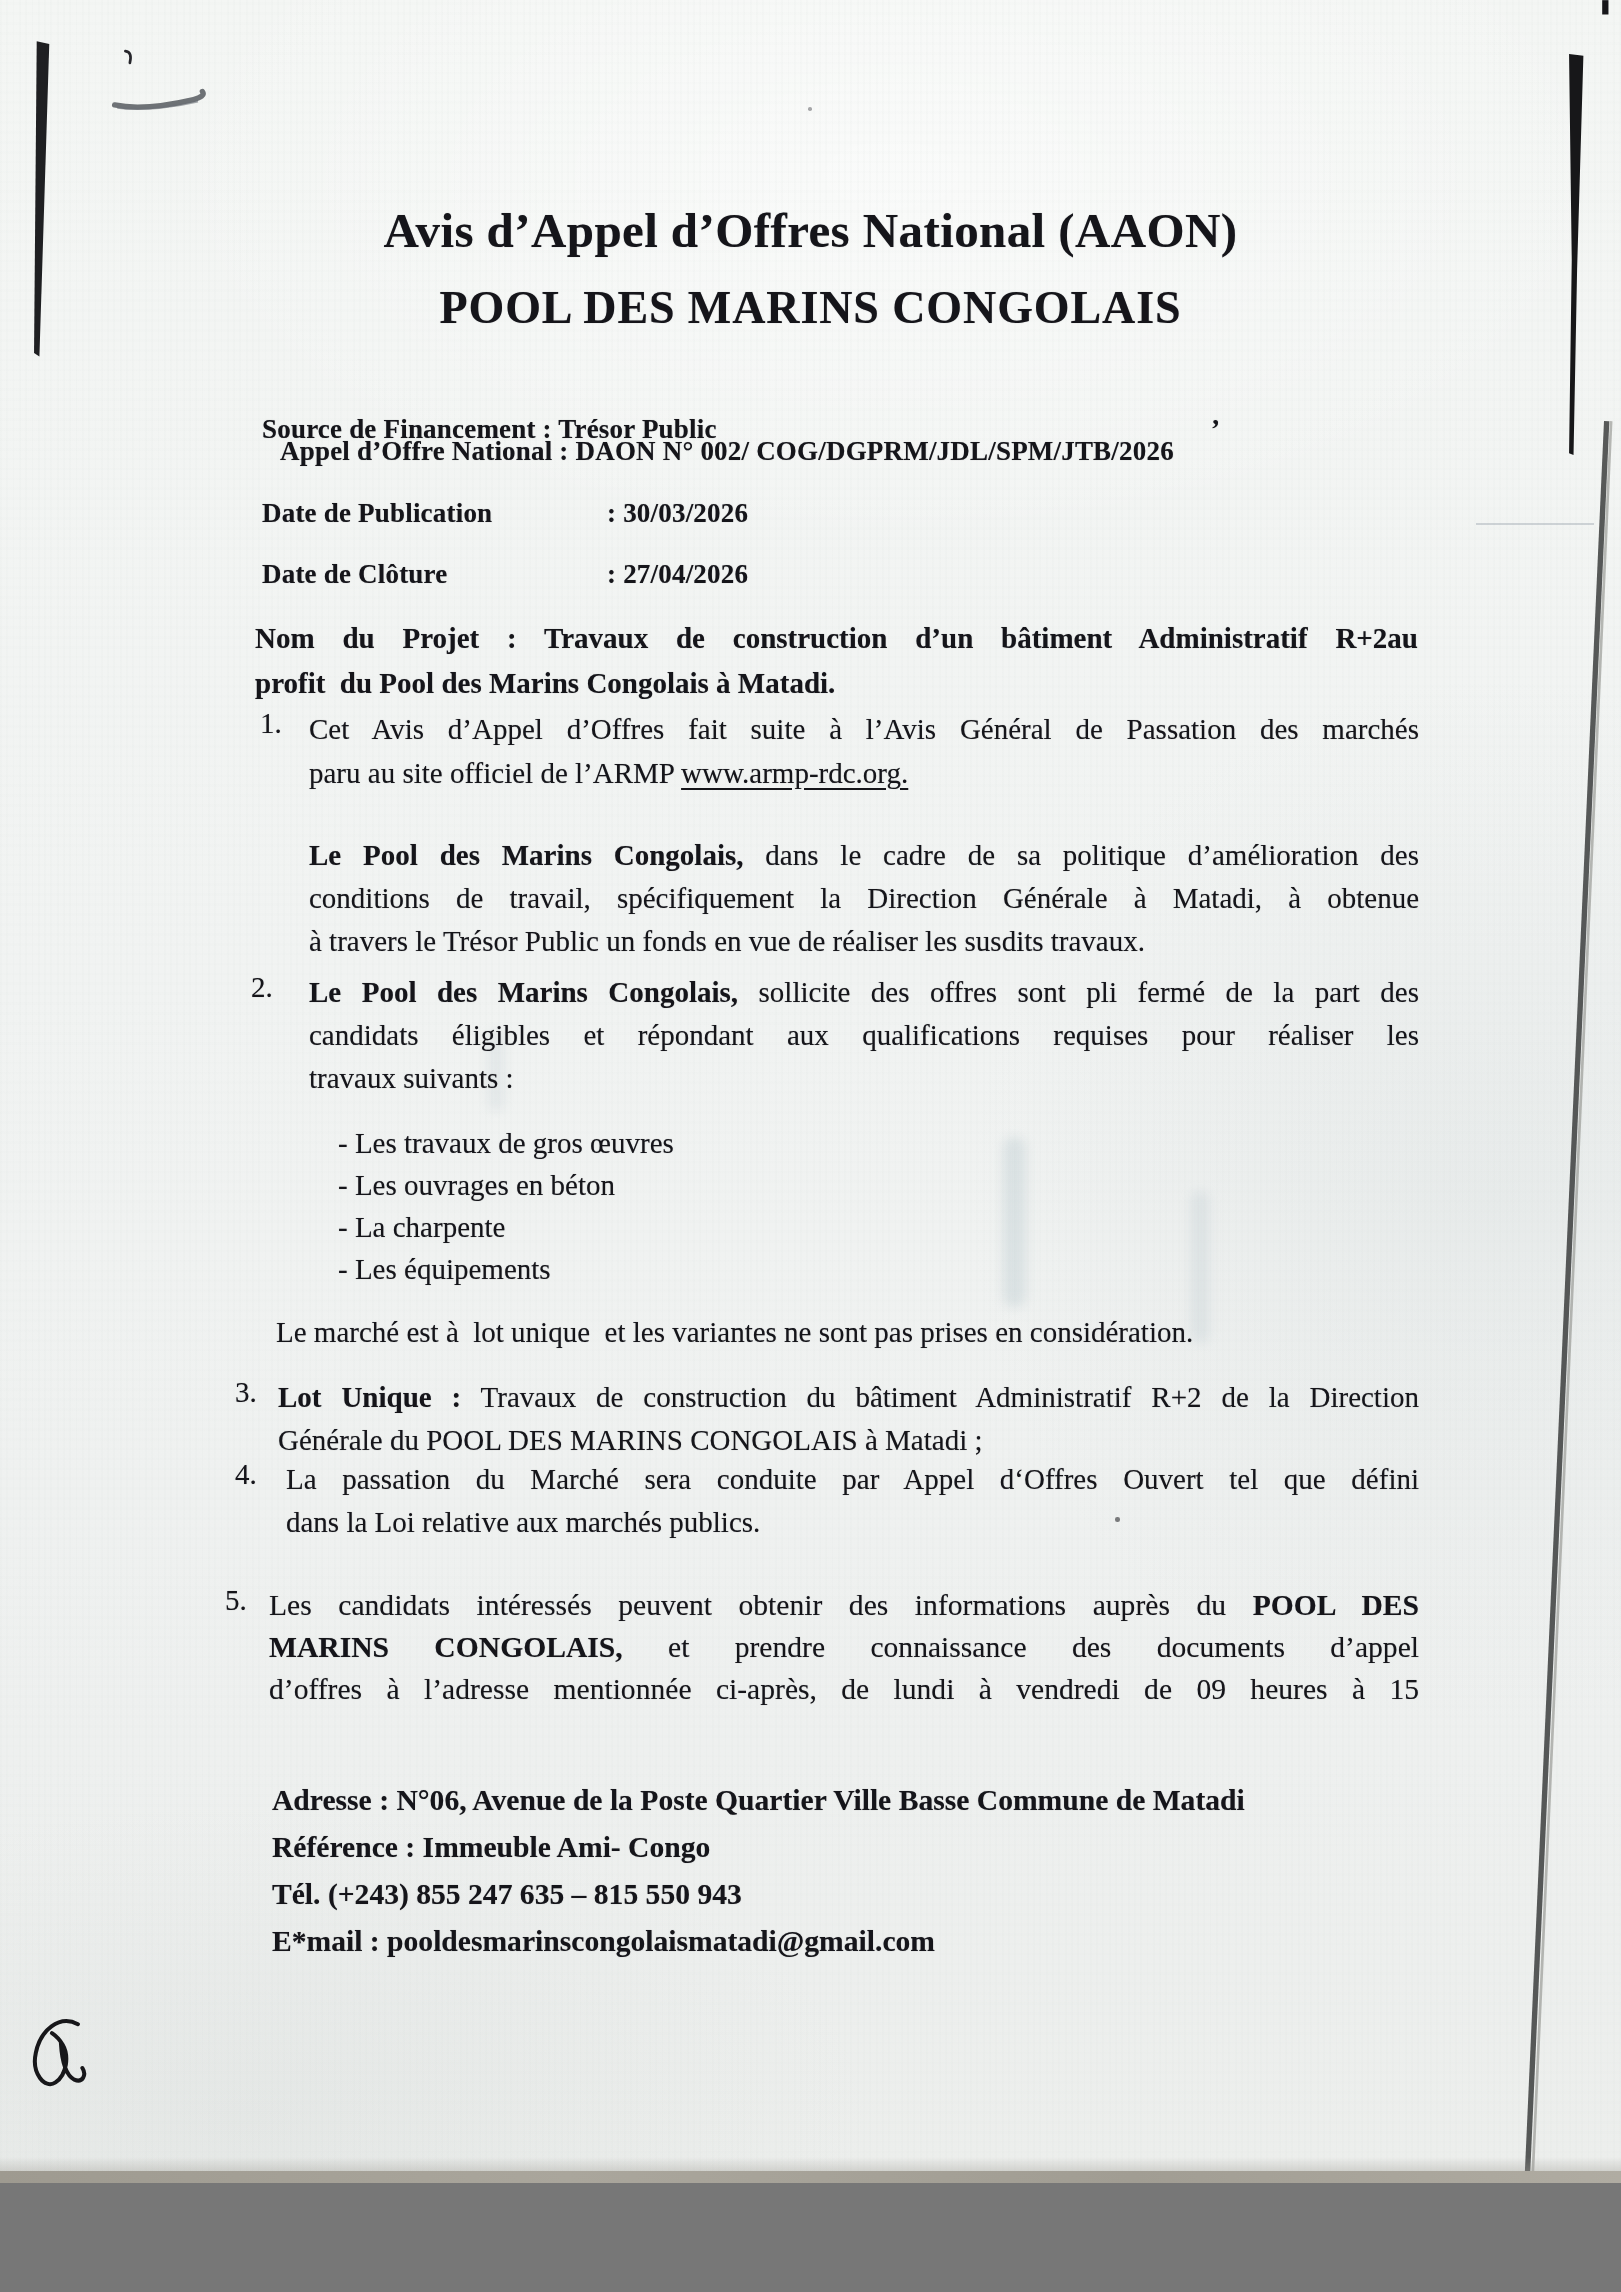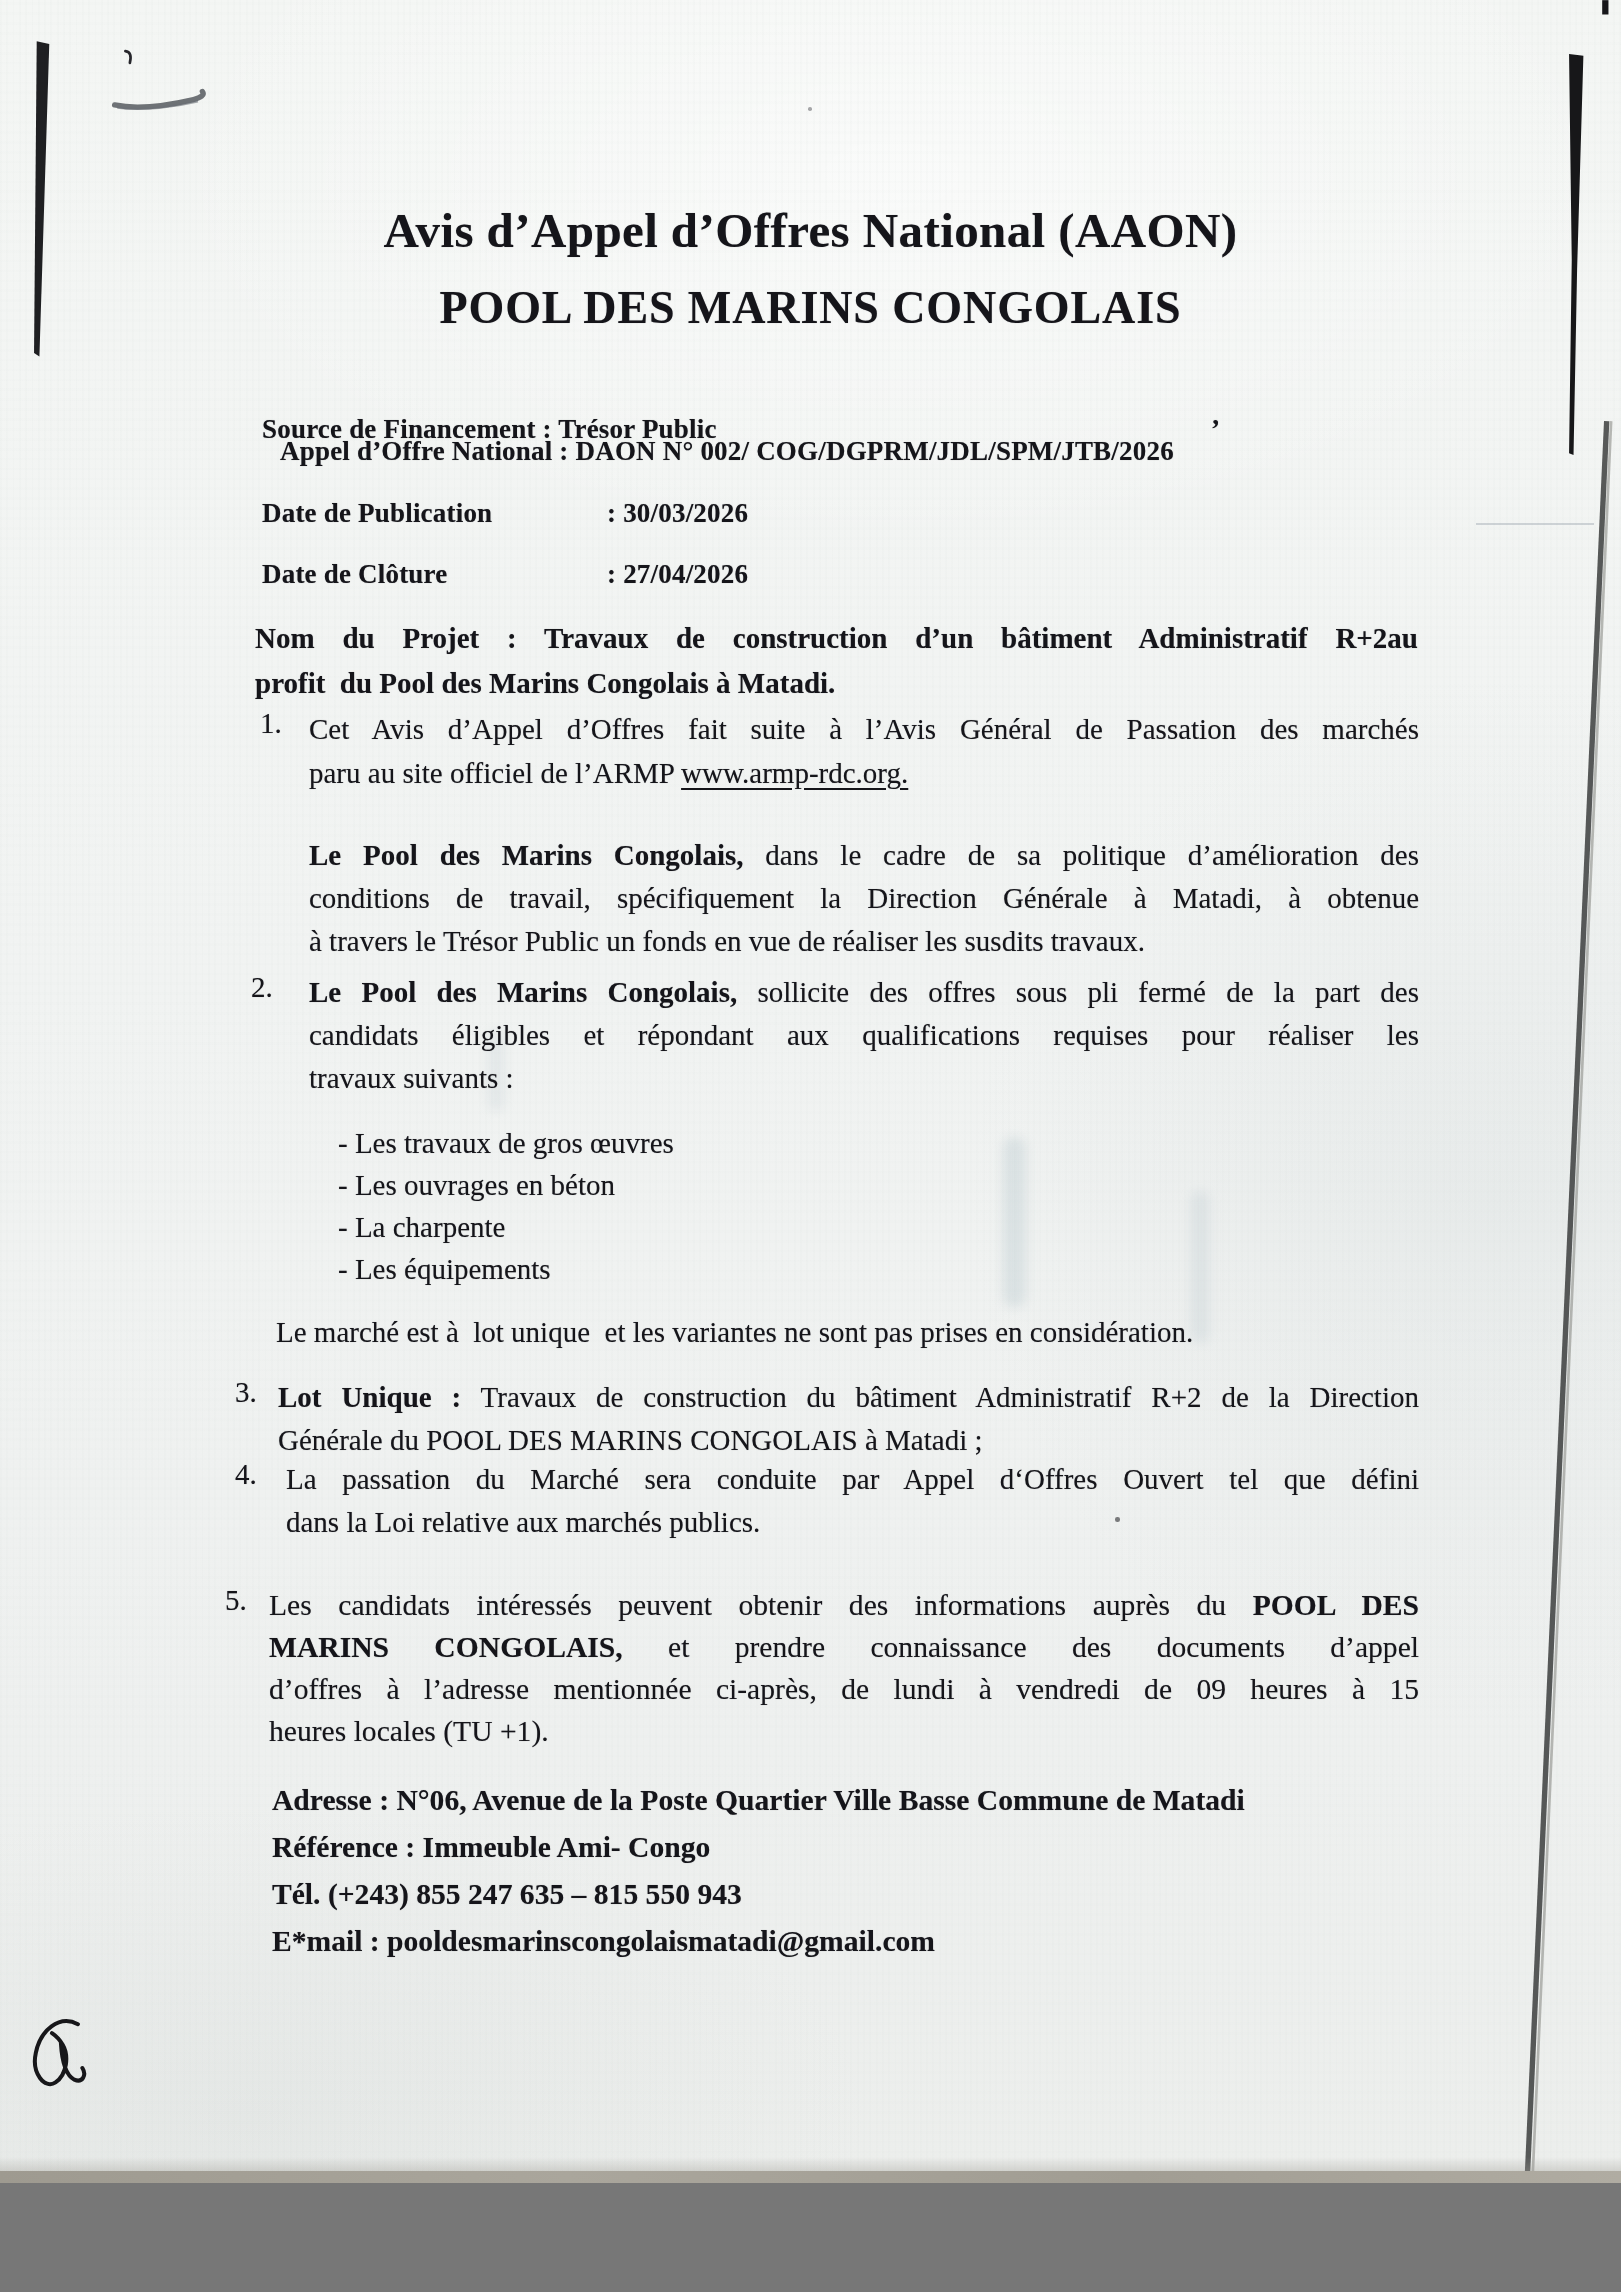--- a/index.html
+++ b/index.html
@@ -126,21 +126,21 @@
     <div class="lines">
         <div class="line"><span class="b">Le Pool des Marins Congolais,</span><span> dans le cadre de sa politique d’amélioration des</span></div>
         <div class="line"><span>conditions de travail, spécifiquement la Direction Générale à Matadi, à obtenue</span></div>
         <div class="line"><span>à travers le Trésor Public un fonds en vue de réaliser les susdits travaux.</span></div>
       </div>
   </div>
 
   <div class="tx tblock" id="item2">
     <span class="num">2.</span>
     <div class="lines">
-        <div class="line"><span class="b">Le Pool des Marins Congolais,</span><span> sollicite des offres sous pli fermé de la part des</span></div>
+        <div class="line"><span class="b">Le Pool des Marins Congolais,</span><span> sollicite des offres sont pli fermé de la part des</span></div>
         <div class="line"><span>candidats éligibles et répondant aux qualifications requises pour réaliser les</span></div>
         <div class="line"><span>travaux suivants :</span></div>
       </div>
   </div>
 
   <div class="tx tblock" id="bullets">
     <div class="lines">
         <div class="line"><span>- Les travaux de gros œuvres</span></div>
         <div class="line"><span>- Les ouvrages en béton</span></div>
         <div class="line"><span>- La charpente</span></div>
@@ -169,21 +169,20 @@
         <div class="line"><span>dans la Loi relative aux marchés publics.</span></div>
       </div>
   </div>
 
   <div class="tx tblock" id="item5">
     <span class="num">5.</span>
     <div class="lines">
         <div class="line"><span>Les candidats intéressés peuvent obtenir des informations auprès du </span><span class="b">POOL DES</span></div>
         <div class="line"><span class="b">MARINS CONGOLAIS,</span><span> et prendre connaissance des documents d’appel</span></div>
         <div class="line"><span>d’offres à l’adresse mentionnée ci-après, de lundi à vendredi de 09 heures à 15</span></div>
-        <div class="line"><span>heures locales (TU +1).</span></div>
       </div>
   </div>
 
   <div class="tx tblock" id="address">
     <div class="lines">
         <div class="line"><span>Adresse : N°06, Avenue de la Poste Quartier Ville Basse Commune de Matadi</span></div>
         <div class="line"><span>Référence : Immeuble Ami- Congo</span></div>
         <div class="line"><span>Tél. (+243) 855 247 635 – 815 550 943</span></div>
         <div class="line"><span>E*mail : pooldesmarinscongolaismatadi@gmail.com</span></div>
       </div>

